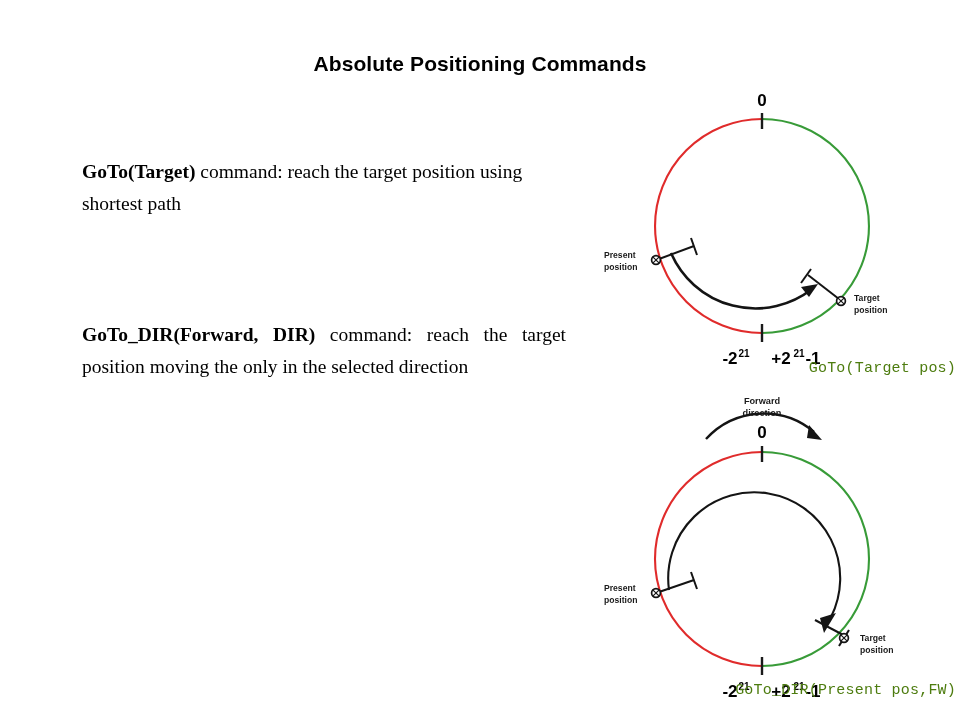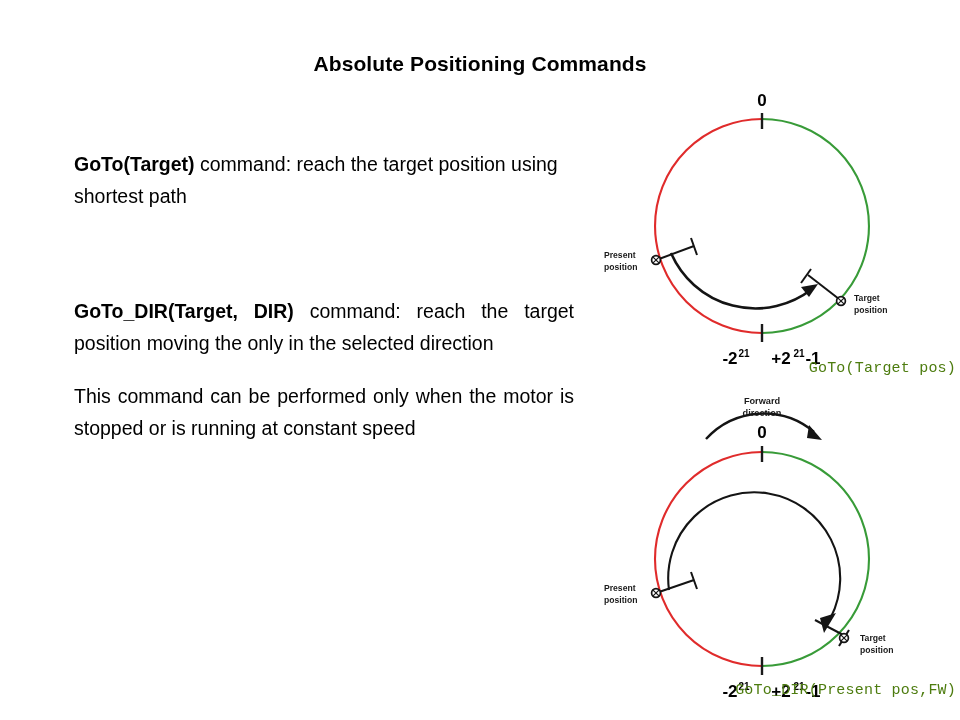--- a/index.html
+++ b/index.html
@@ -32,25 +32,25 @@
   }
 
   
   .text-column {
     position: absolute;
     left: 74px;
     top: 148px;
     width: 500px;
   }
   .para {
-    font-family: Liberation Sans, sans-serif;
+    font-family: Liberation Serif, serif;
     font-size: 19.5px;
     line-height: 32px;
     color: #000000;
-    margin: 0;
+    margin: 8px;
   }
   .para.justify {
     text-align: justify;
     text-align-last: left;
   }
   .para b {
     font-weight: bold;
   }
   .gap-sm { height: 21px; }
   .block-gap { height: 62px; }
@@ -115,25 +115,24 @@
 
 <div class="text-column">
 
   <p class="para"><b>GoTo(Target)</b><span> command: reach the target position using shortest path</span></p>
 
   <div class="gap-sm"></div>
 
 
   <div class="block-gap"></div>
 
-  <p class="para justify"><b>GoTo_DIR(Target, DIR)</b><span> command: reach the target position moving the only in the selected direction</span></p>
+  <p class="para justify"><b>GoTo_DIR(Forward, DIR)</b><span> command: reach the target position moving the only in the selected direction</span></p>
 
   <div class="gap-sm"></div>
 
-  <p class="para justify">This command can be performed only when the motor is stopped or is running at constant speed</p>
 </div>
 
 <div class="figure" id="figure-goto">
   <svg width="360" height="300" viewBox="0 0 360 300">
 
     <path d="M 166 33 A 107 107 0 0 0 166 247" fill="none" stroke="#E02B2B" stroke-width="2.1"></path>
 
     <path d="M 166 33 A 107 107 0 0 1 166 247" fill="none" stroke="#389B38" stroke-width="2.1"></path>
 
     <line x1="166" y1="27" x2="166" y2="43" stroke="#1a1a1a" stroke-width="2.4"></line>

